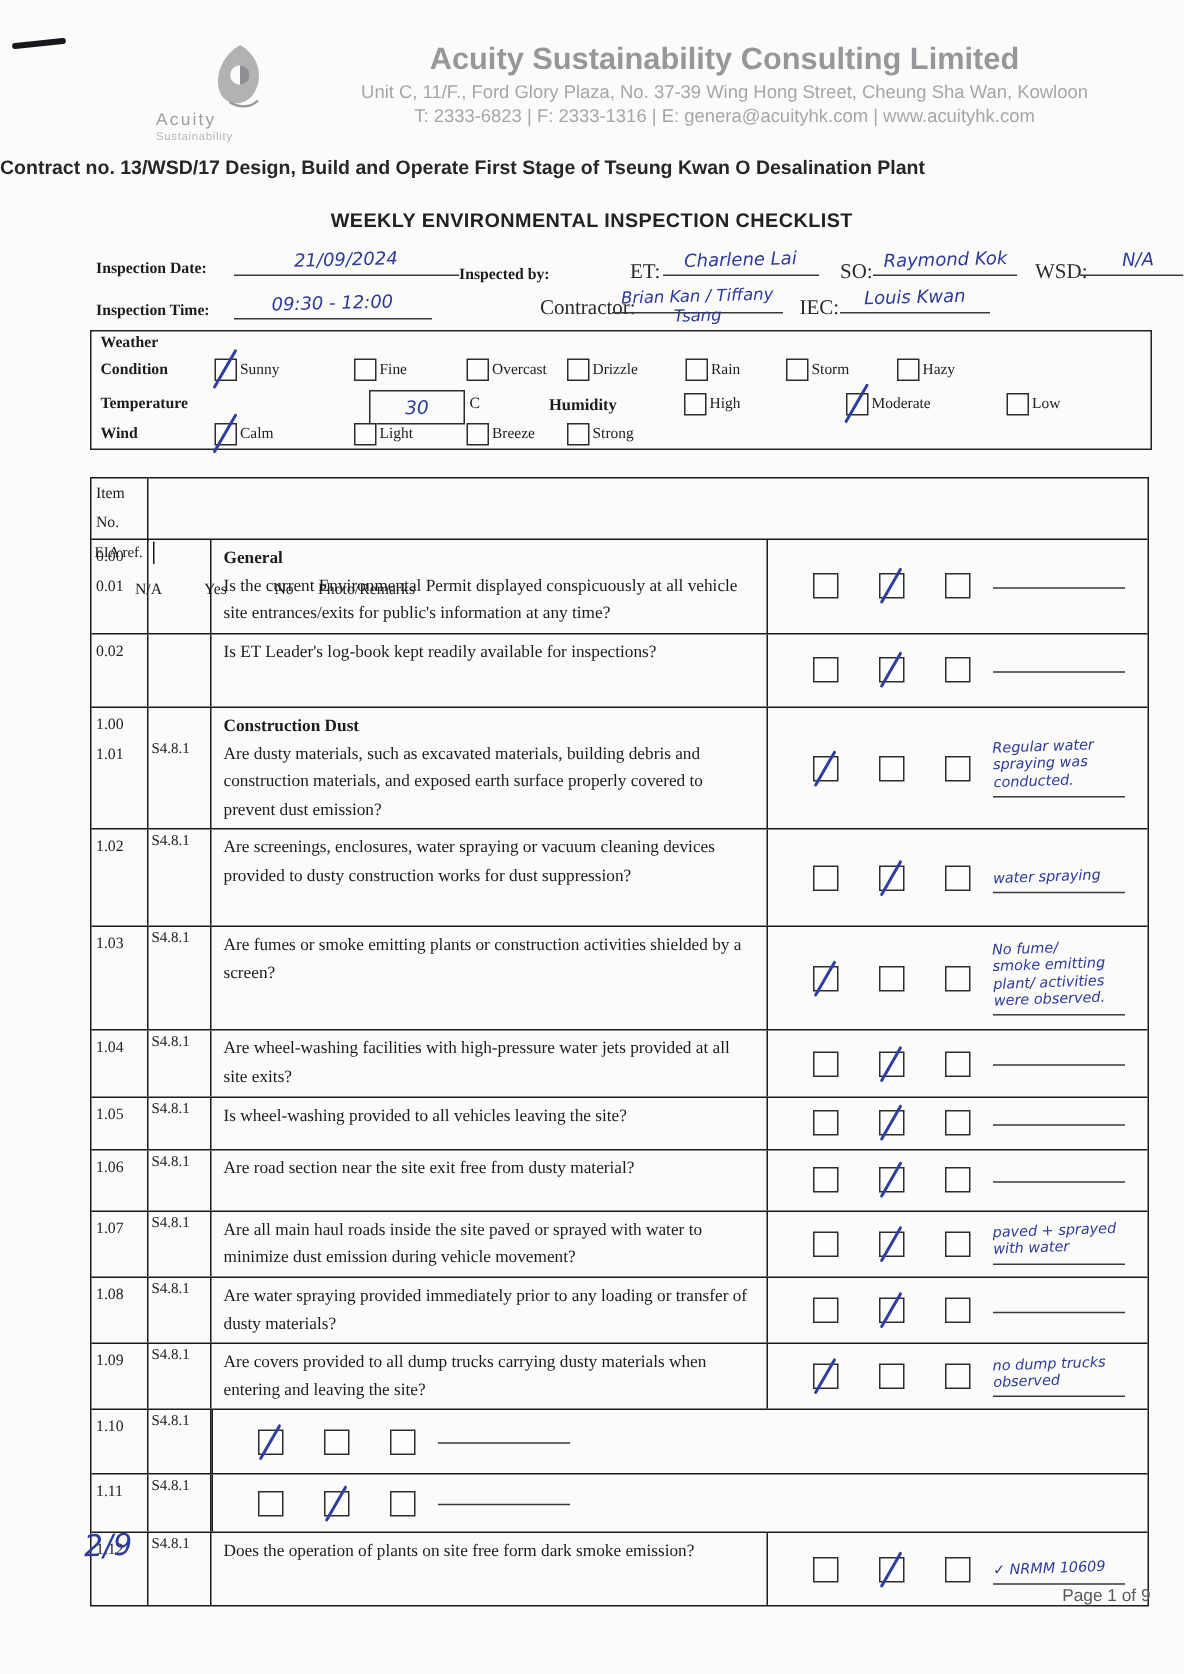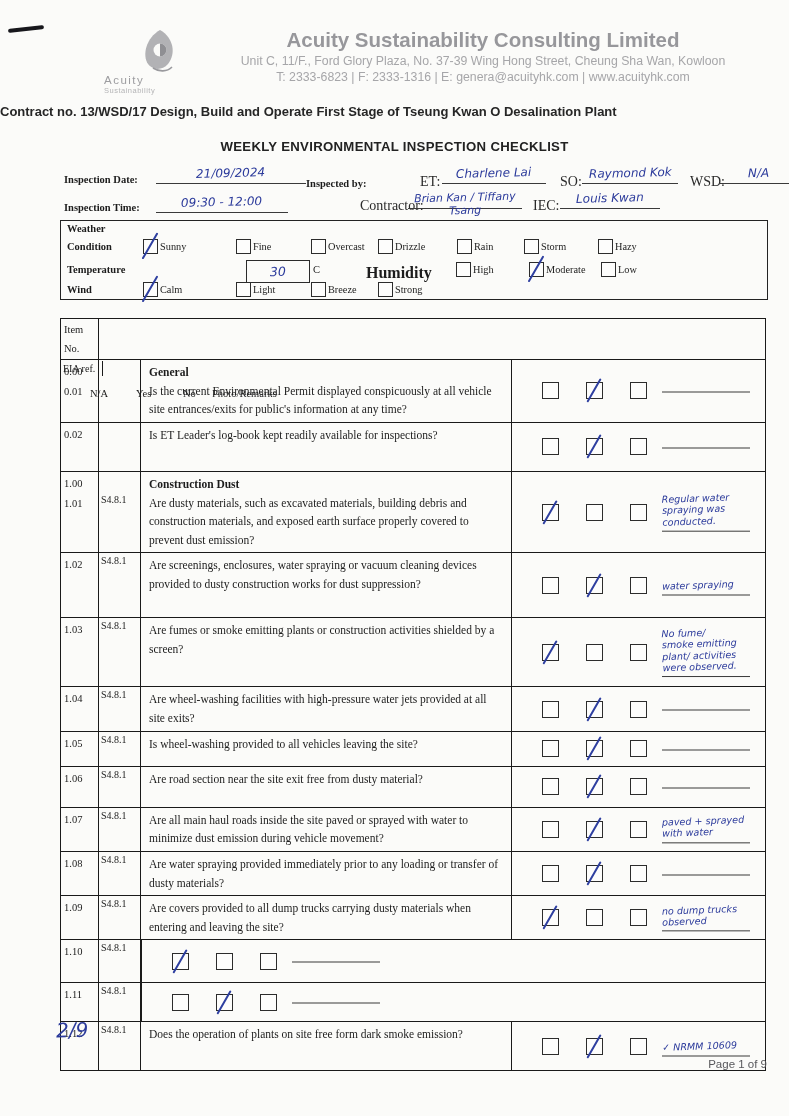--- a/index.html
+++ b/index.html
@@ -35,30 +35,30 @@
   .w-row{position:absolute;left:6px;right:4px;height:18px;}
   .w-row .wlbl{position:absolute;left:0;top:2px;font-weight:bold;font-size:10.5px;}
   .opts{position:absolute;top:0;display:flex;}
   .opt{display:flex;align-items:center;}
   .opt-label{font-size:10.3px;margin-left:2px;}
   .opts-cond{left:76px;}
   .opts-cond .opt:nth-of-type(1){width:93px}.opts-cond .opt:nth-of-type(2){width:75px}
   .opts-cond .opt:nth-of-type(3){width:67px}.opts-cond .opt:nth-of-type(4){width:79px}
   .opts-cond .opt:nth-of-type(5){width:67px}.opts-cond .opt:nth-of-type(6){width:74px}
   .opts-cond .opt:nth-of-type(7){width:70px}
-  .opts-hum{left:389px;}
+  .opts-hum{left:389px;gap:35px;}
   .opts-hum .opt:nth-of-type(1){width:73px}.opts-hum .opt:nth-of-type(2){width:72px}
   .opts-hum .opt:nth-of-type(3){width:60px}
   .opts-wind{left:76px;}
   .opts-wind .opt:nth-of-type(1){width:93px}.opts-wind .opt:nth-of-type(2){width:75px}
   .opts-wind .opt:nth-of-type(3){width:67px}.opts-wind .opt:nth-of-type(4){width:70px}
   .temp-box{position:absolute;left:179px;top:-2px;width:62px;height:21px;border:1.6px solid #2b2b2b;
             display:flex;align-items:center;justify-content:center;}
   .temp-unit{position:absolute;left:246px;top:2px;font-size:10.5px;}
-  .hum-lbl{position:absolute;left:299px;top:2px;font-weight:bold;font-size:16px;text-align:right;}
+  .hum-lbl{position:absolute;left:299px;top:2px;font-weight:bold;font-size:11px;text-align:right;}
   
   .cb{position:relative;width:17px;height:17px;border:1.7px solid #2c2c2c;background:#fdfdfc;flex:none;box-sizing:border-box;}
   .cb-s{width:15px;height:15px;}
   .cb.ticked::after{content:"";position:absolute;left:6px;top:-6px;width:2.3px;height:27px;
                     background:#2e3fa0;transform:rotate(30deg);border-radius:2px;}
   .cb-s.ticked::after{left:5px;top:-9px;height:30px;}
   
   .itable{position:absolute;left:60px;top:318px;width:706px;border:1.9px solid #1a1a1a;background:transparent;box-sizing:border-box;}
   .t-head{display:flex;height:40px;border-bottom:1.6px solid #1a1a1a;flex-direction:column;}
   .c-item{width:38px;border-right:1.4px solid #1a1a1a;padding:2px 3px;font-size:10.5px;box-sizing:border-box;flex:none;white-space:pre-line;line-height:1.9;}

